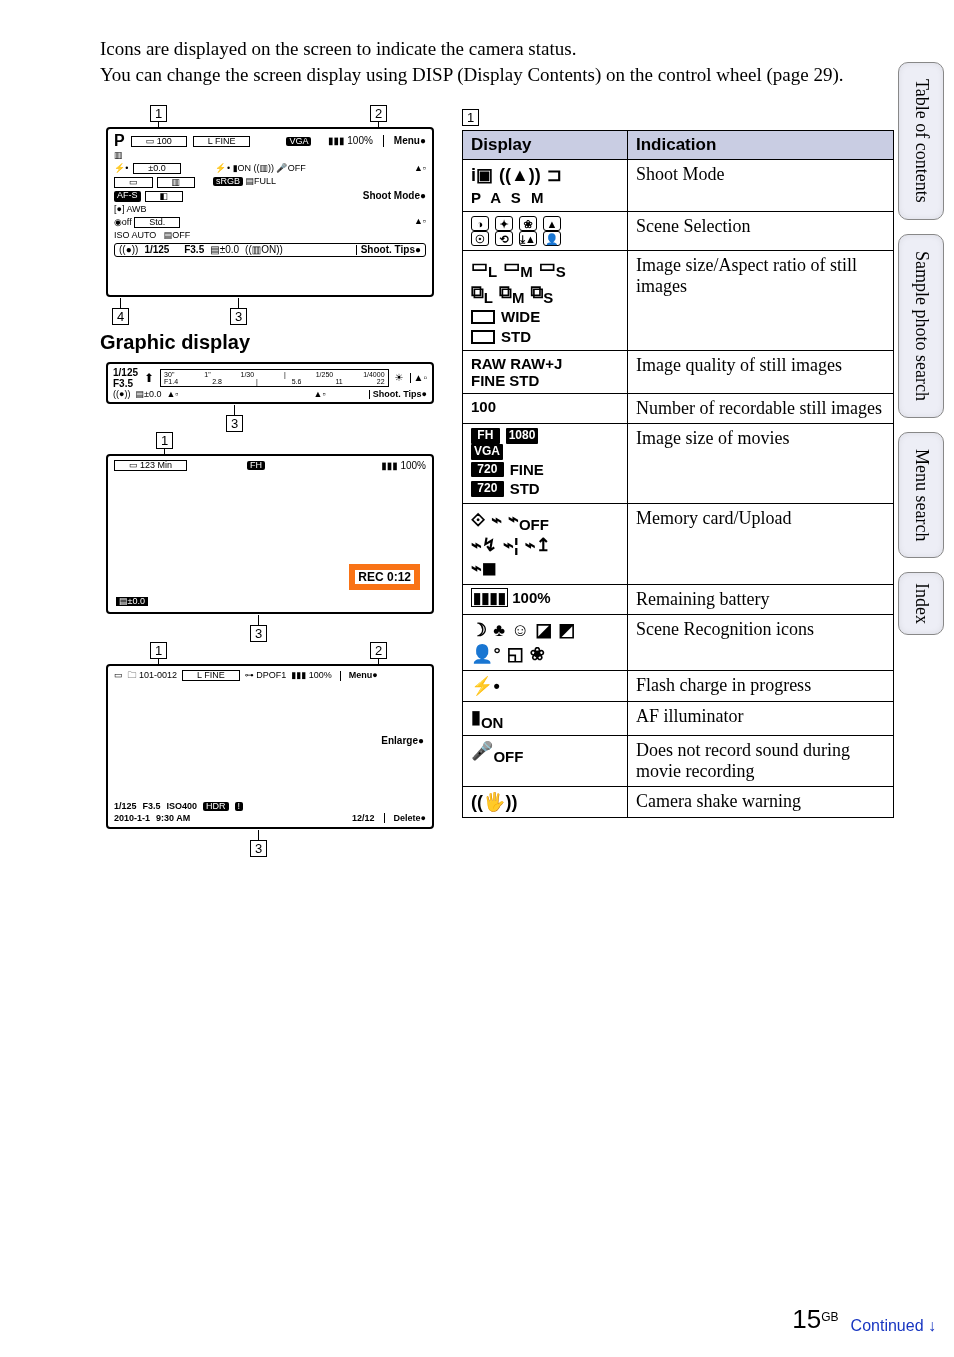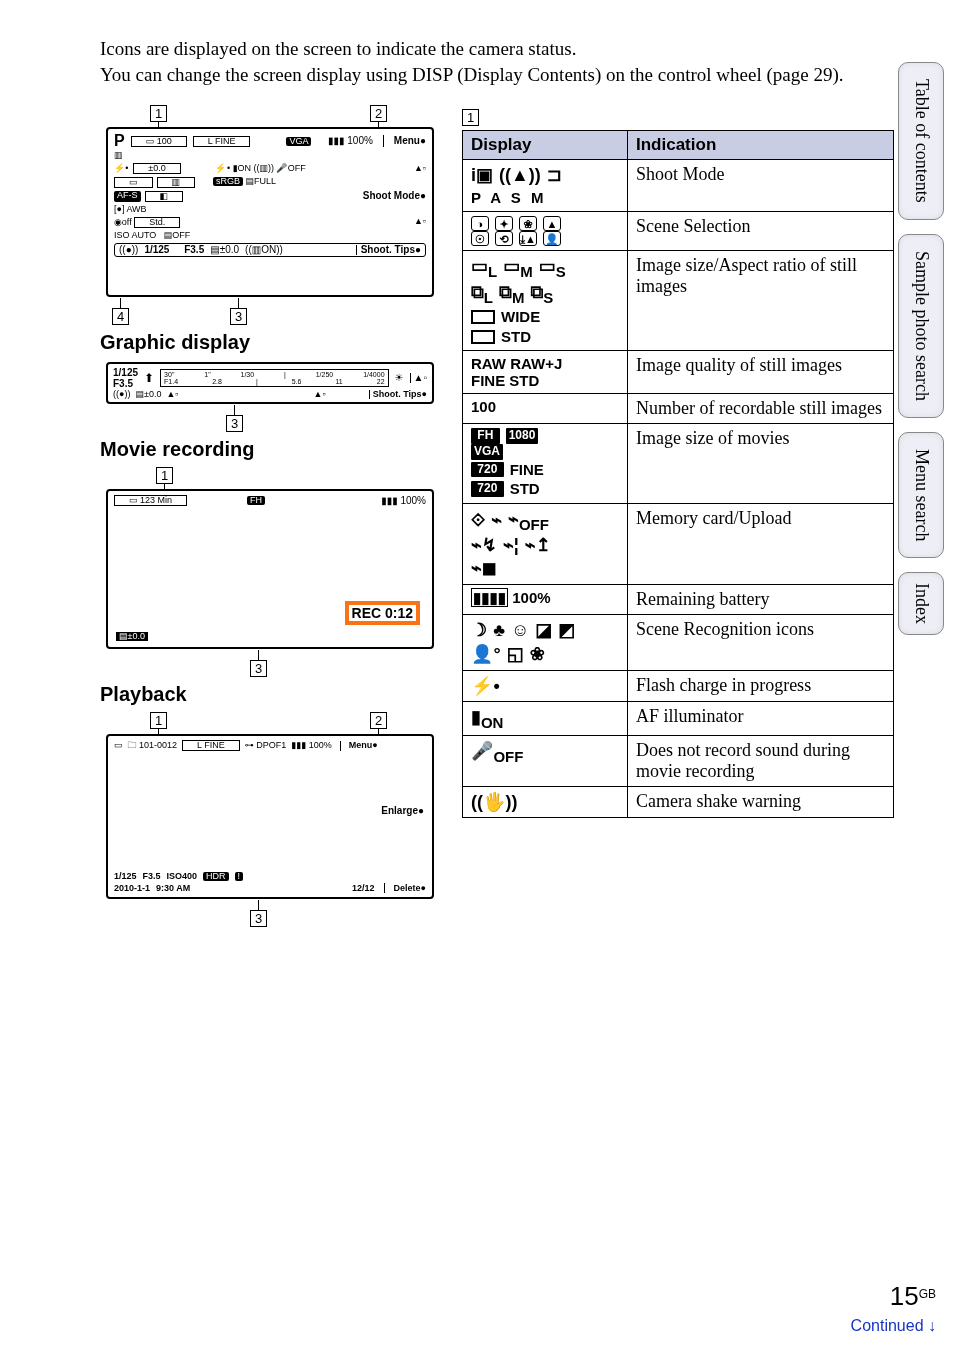--- a/index.html
+++ b/index.html
@@ -115,21 +115,21 @@
     text-align: center;
     padding: 16px 2px;
     box-shadow: inset 0 0 6px rgba(0,0,0,.08);
     color: #000;
     display:flex; align-items:center; justify-content:center;
   }
   .tab.small { padding: 10px 2px; }
 
   .footer {
     position:absolute; right: 18px; bottom: 22px; font-size: 17px;
-    display:flex; flex-direction:column; align-items:flex-end; gap:5px;
+    display:flex; flex-direction:row; align-items:flex-end; gap:12px;
   }
   .footer .pg { font-family: Arial, Helvetica, sans-serif; }
   .footer .pg sup { font-size: 12px; }
   .continued { color: #1735c1; font-family: Arial, Helvetica, sans-serif; font-size: 16px; }
 
 </style>
 </head>
 <body>
 
 <div class="content">
@@ -227,40 +227,38 @@
               <span>▤<span>±0.0</span></span>
               <span>▲▫</span>
             <span style="margin-left:130px">▲▫</span>
             <span style="margin-left:auto; border-left:1px solid #000; padding-left:3px"><b>Shoot. Tips</b>●</span>
           </div>
         </div>
         <span class="callout-num" style="left:126px; bottom:0">3</span>
         <div class="callout-line" style="left:134px; bottom:17px; width:1px; height:10px"></div>
       </div>
 
-      <div class="section-h">Movie recording</div>
       <div class="diagram-wrap">
         <span class="callout-num" style="left:56px; top:0">1</span>
         <div class="callout-line" style="left:64px; top:17px; width:1px; height:12px"></div>
         <div class="lcd" style="height:160px; padding:4px 6px;">
           <div style="display:flex; gap:10px; align-items:center;">
             <span class="box">▭ <span>123 Min</span></span>
             <span class="badge" style="margin-left:50px">FH</span>
             <span style="margin-left:auto">▮▮▮ <span>100%</span></span>
           </div>
-          <div style="position:absolute; right:12px; bottom:22px; border:4px solid #f97316; padding:1px 3px; font-size:14px">
+          <div style="position:absolute; right:12px; bottom:22px; border:6px solid #f97316; padding:1px 3px; font-size:12px">
             <b>REC 0:12</b>
           </div>
           <div style="position:absolute; left:8px; bottom:6px; background:#000; color:#fff; padding:0 3px; font-size:9px">▤<span>±0.0</span></div>
         </div>
         <span class="callout-num" style="left:150px; bottom:0">3</span>
         <div class="callout-line" style="left:158px; bottom:17px; width:1px; height:10px"></div>
       </div>
 
-      <div class="section-h">Playback</div>
       <div class="diagram-wrap">
         <span class="callout-num" style="left:50px; top:0">1</span>
         <span class="callout-num" style="left:270px; top:0">2</span>
         <div class="callout-line" style="left:58px; top:17px; width:1px; height:12px"></div>
         <div class="callout-line" style="left:278px; top:17px; width:1px; height:12px"></div>
         <div class="lcd" style="height:165px; padding:4px 6px;">
           <div style="display:flex; gap:5px; align-items:center; font-size:9px;">
             <span>▭</span>
               <span>🗀 <span>101-0012</span></span>
             <span class="box">L FINE</span>

